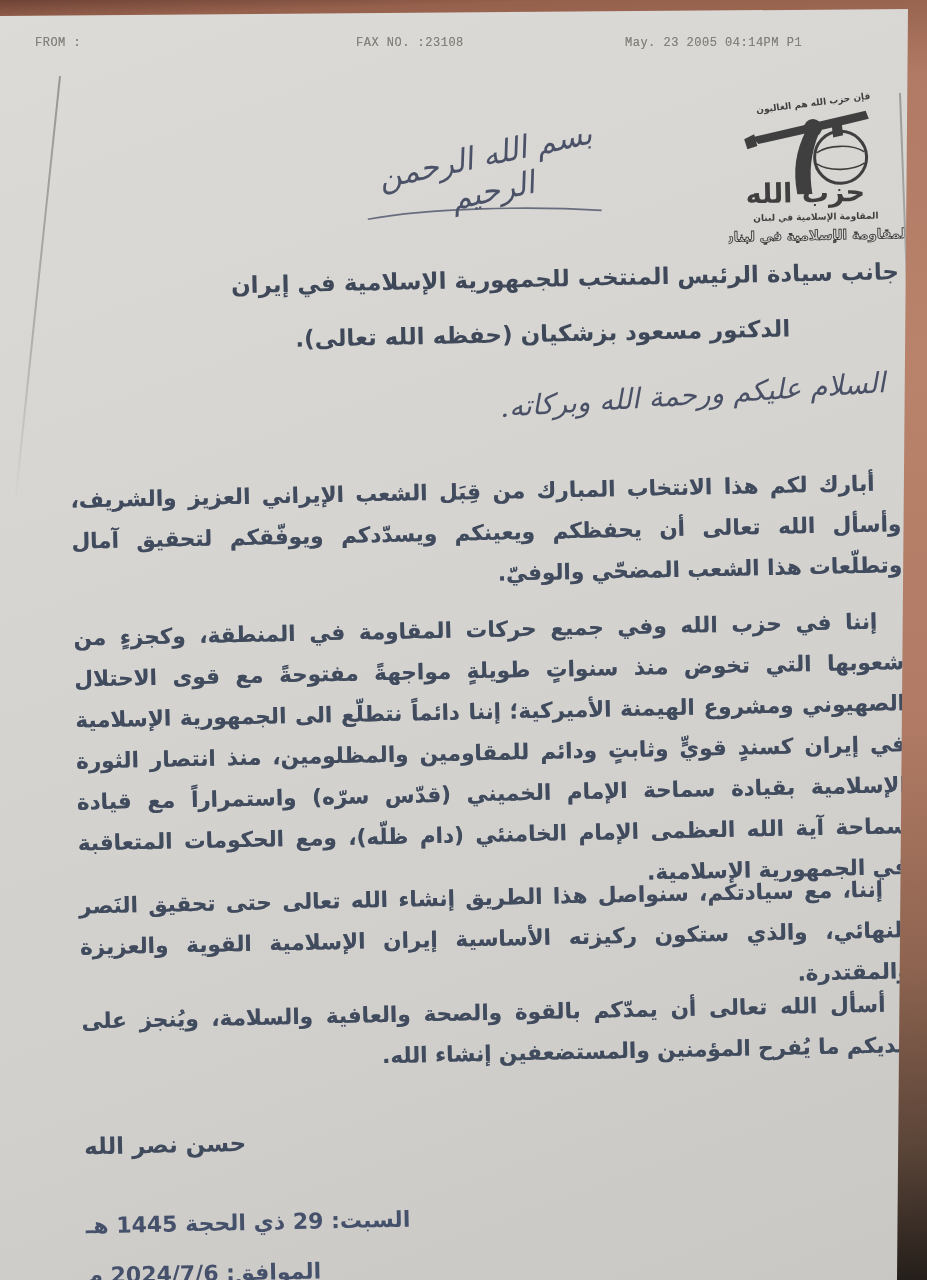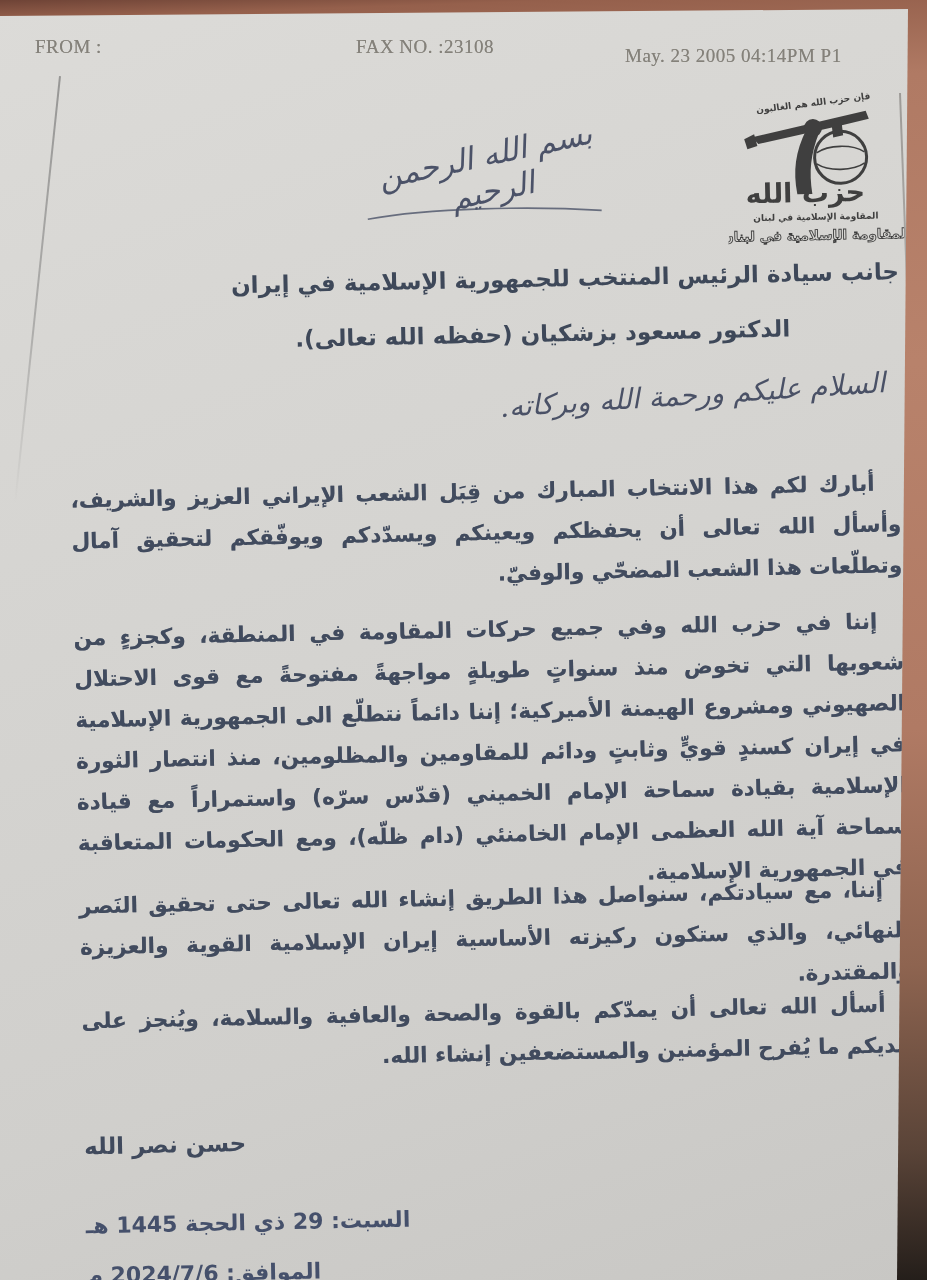--- a/index.html
+++ b/index.html
@@ -35,27 +35,27 @@
     background: linear-gradient(to bottom, rgba(100,96,92,.5), rgba(100,96,92,.3) 55%, rgba(100,96,92,0));
   }
   .crease-top {
     left: 700px; top: 86px; height: 1px; width: 200px;
     transform: rotate(-2deg);
     background: linear-gradient(to right, rgba(110,105,100,0), rgba(110,105,100,.35));
   }
   
   .fax-header {
     position: absolute; top: 36px; left: 0; right: 0; height: 20px;
-    font-family: Liberation Serif, serif;
-    font-size: 19px; color: #84817a; letter-spacing: .5px;
+    font-family: Liberation Mono, monospace;
+    font-size: 12px; color: #84817a; letter-spacing: .5px;
     text-shadow: 0 0 .6px rgba(130,127,120,.7);
   }
   .fax-from     { position: absolute; left: 35px; }
   .fax-number   { position: absolute; left: 356px; text-align: center; }
-  .fax-datetime { position: absolute; left: 625px; margin-top: 9px; }
+  .fax-datetime { position: absolute; left: 625px; }
   
   .letter {
     position: absolute; left: 40px; top: 95px; width: 880px; height: 1220px;
     transform: rotate(-1.2deg); transform-origin: 50% 50%;
     direction: rtl; color: #424c5f;
   }
   .bismillah {
     position: absolute; top: 42px; left: 310px; width: 300px;
     direction: rtl; text-align: center;
     font-family: "DejaVu Serif", serif; font-style: italic;

